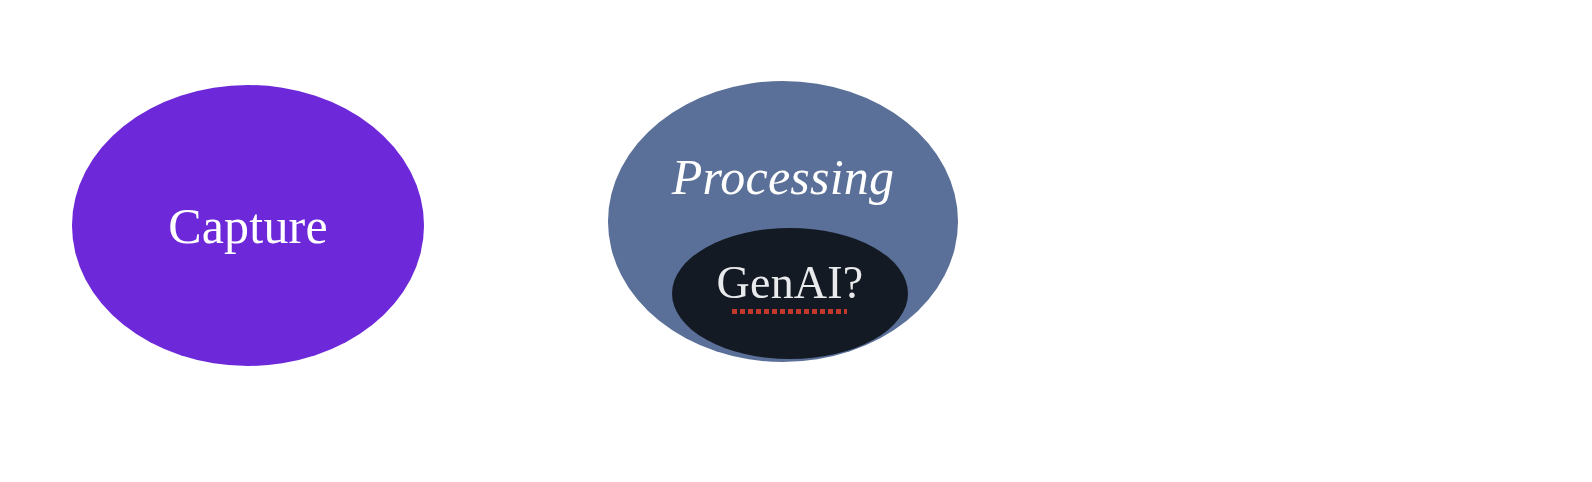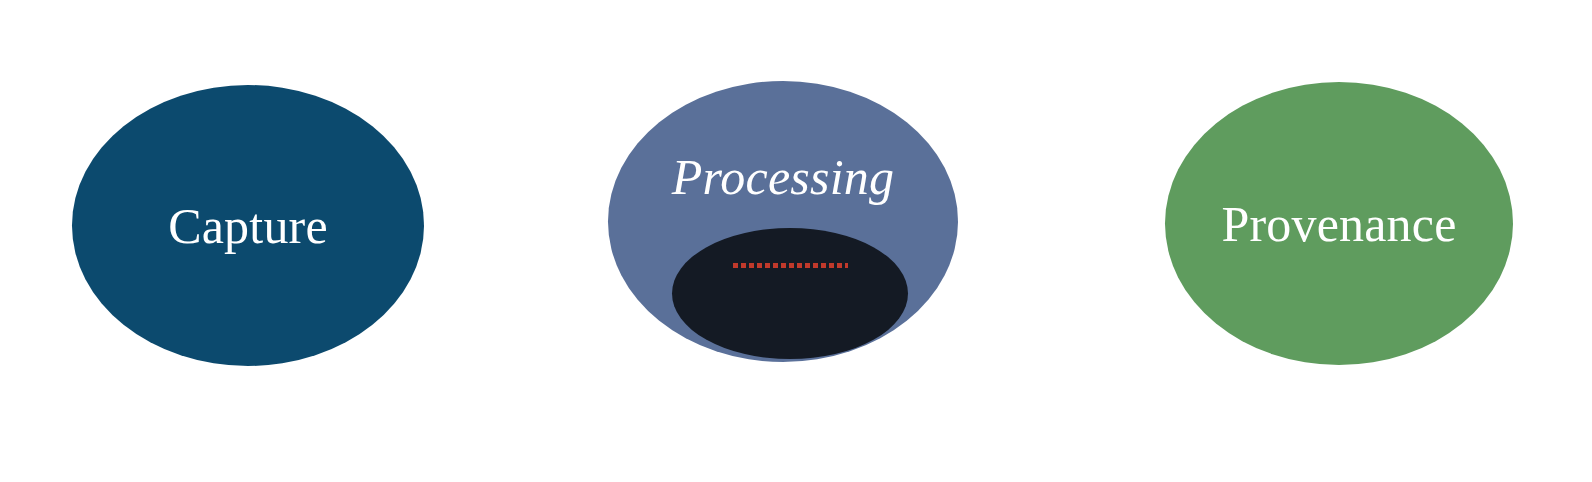--- a/index.html
+++ b/index.html
@@ -105,31 +105,29 @@
   }
   #ellipse-provenance .ellipse-label {
     font-size: 50px;
   }
 </style>
 </head>
 <body style="background: rgb(255, 255, 255);">
 
 <div id="canvas" style="background: rgb(255, 255, 255);">
 
-  <div class="ellipse" id="ellipse-capture" style="background-color: #0c4a6e;">
+  <div class="ellipse" id="ellipse-capture" style="background-color: #6d28d9;">
     <span class="ellipse-label" style="color: rgb(255, 255, 255);">Capture</span>
   </div>
 
   <div class="ellipse" id="ellipse-processing" style="background-color: rgb(90, 112, 153);">
     <span class="ellipse-label" style="color: rgb(255, 255, 255);">Processing</span>
   </div>
 
   <div class="ellipse" id="ellipse-genai" style="background-color: rgb(20, 26, 36);">
     <span class="genai-stack">
+      <span class="ellipse-label" style="color: rgb(233, 234, 236);">GenAI?</span>
       <span class="spell-underline" style="background-image: repeating-linear-gradient(to right, rgb(192, 57, 43) 0px, rgb(192, 57, 43) 5px, rgba(0, 0, 0, 0) 5px, rgba(0, 0, 0, 0) 8px);"></span>
     </span>
   </div>
 
-  <div class="ellipse" id="ellipse-provenance" style="background-color: rgb(95, 156, 94);">
-    <span class="ellipse-label" style="color: rgb(255, 255, 255);">Provenance</span>
-  </div>
 
 </div>
 
 </body></html>

